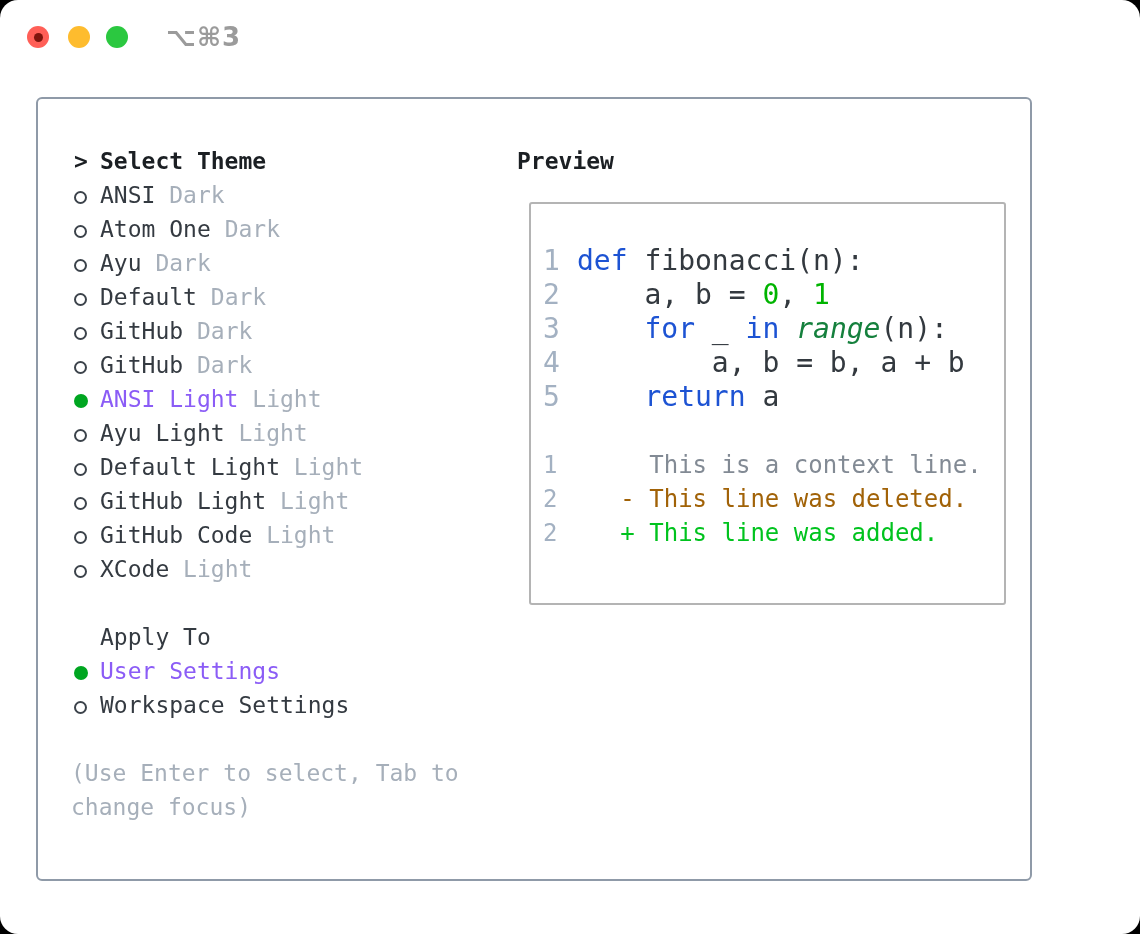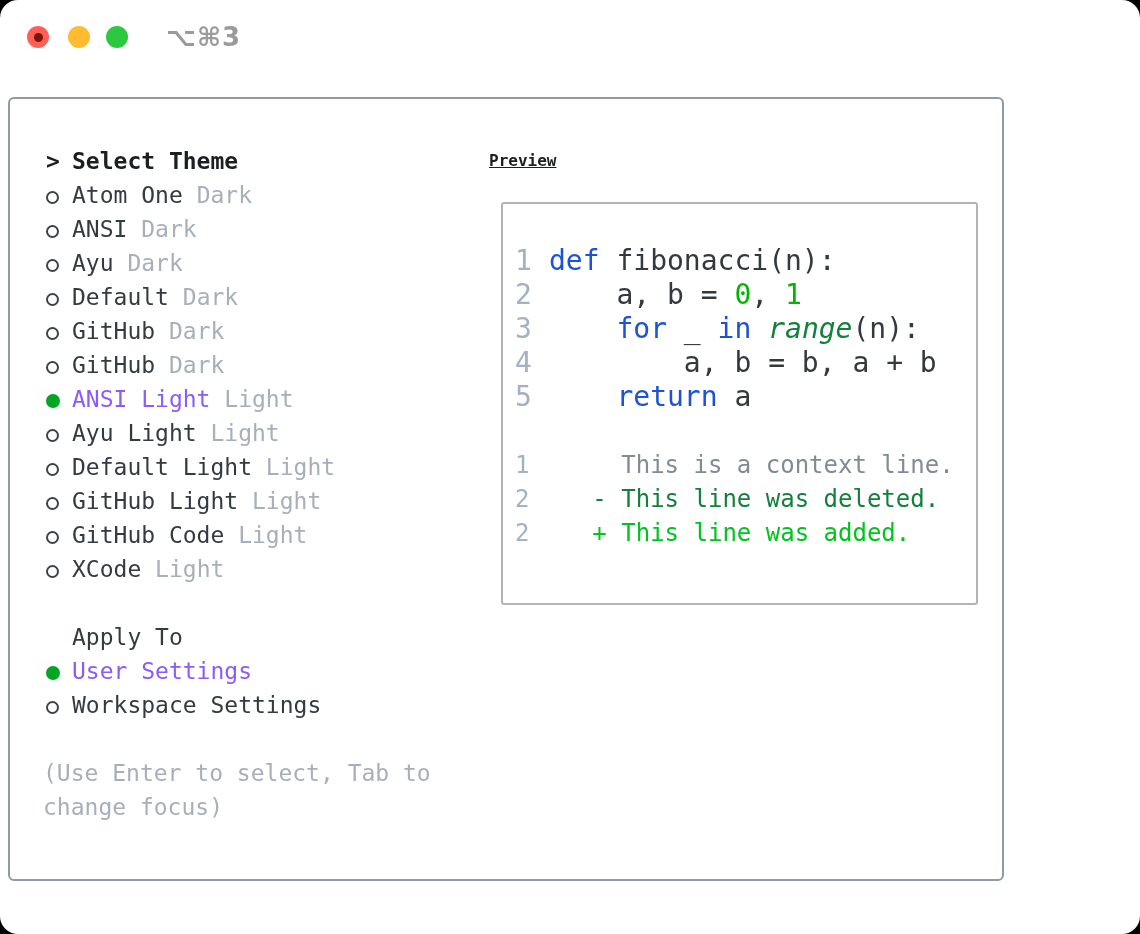--- a/index.html
+++ b/index.html
@@ -17,21 +17,21 @@
   .tl-green{left:106px;background:#2bc840;}
   .tl .dot{position:absolute;left:6.5px;top:6.5px;width:9px;height:9px;border-radius:50%;background:#7e150d;}
   .win-title{
     position:absolute;left:166px;top:22px;height:30px;line-height:30px;
     font-family:"DejaVu Sans","Liberation Sans",sans-serif;
     font-size:26px;font-weight:600;color:#9b9b9b;letter-spacing:1px;
   }
 
   
   .panel{
-    position:absolute;left:8px;top:97px;width:996px;height:784px;box-sizing:border-box;
+    position:absolute;left:36px;top:97px;width:996px;height:784px;box-sizing:border-box;
     border:2px solid #8f9aa8;border-radius:6px;background:#fff;
   }
 
   
   .left-col{position:absolute;left:36px;top:45px;width:440px;font-size:23px;line-height:34px;color:#343a41;}
   .row{height:34px;white-space:pre;}
   .spacer{height:34px;}
   .prefix{display:inline-block;width:26px;}
   .prompt{font-weight:bold;color:#1b1f23;}
   .hdr{font-weight:bold;color:#1b1f23;}
@@ -41,38 +41,38 @@
   }
   .circle.filled{width:14px;height:14px;background:#00a621;border-color:#00a621;}
   .name{color:#343a41;}
   .name.sel{color:#8b5cf6;}
   .variant{color:#a6afba;}
   .hint{color:#a6afba;width:420px;margin-left:-3px;white-space:normal;}
 
   
   .preview-title{
     position:absolute;left:479px;top:45px;height:34px;line-height:34px;
-    font-size:16px;font-weight:bold;color:#1b1f23;text-decoration:underline;
+    font-size:23px;font-weight:bold;color:#1b1f23;
   }
   .preview-box{
     position:absolute;left:491px;top:103px;width:477px;height:403px;box-sizing:border-box;
     border:2px solid #b4b4b4;border-radius:3px;background:#fff;
     padding:40px 0 8px 12px;overflow:hidden;
   }
   .pline{height:34px;line-height:34px;white-space:pre;}
   .pline.code{font-size:28px;}
   .pline.diff{font-size:24px;}
   .pline.blank{font-size:24px;}
   .ln{display:inline-block;width:34px;color:#a3b1c2;}
   .t-plain{color:#33393f;}
   .t-keyword{color:#1d53d3;}
   .t-literal{color:#00b400;}
   .t-builtin{color:#15803d;font-style:italic;}
   .t-context{color:#828a94;}
-  .t-deleted{color:#15803d;margin-top:24px;}
+  .t-deleted{color:#a16207;margin-top:24px;}
   .t-added{color:#00c31e;}
 </style>
 </head>
 <body>
 
 <div class="window">
 
   <div class="titlebar">
     <div class="tl tl-red">
       <div class="dot"></div>
@@ -81,22 +81,22 @@
     <div class="tl tl-green"></div>
     <div class="win-title">⌥⌘3</div>
   </div>
 
   <div class="panel">
 
     <div class="left-col">
       <div class="row"><span class="prefix prompt">&gt;</span><span class="hdr">Select Theme</span></div>
 
       <div>
+          <div class="row"><span class="prefix"><span class="circle"></span></span><span class="name">ANSI</span><span class="variant"> Dark</span></div>
           <div class="row"><span class="prefix"><span class="circle"></span></span><span class="name">Atom One</span><span class="variant"> Dark</span></div>
-          <div class="row"><span class="prefix"><span class="circle"></span></span><span class="name">ANSI</span><span class="variant"> Dark</span></div>
           <div class="row"><span class="prefix"><span class="circle"></span></span><span class="name">Ayu</span><span class="variant"> Dark</span></div>
           <div class="row"><span class="prefix"><span class="circle"></span></span><span class="name">Default</span><span class="variant"> Dark</span></div>
           <div class="row"><span class="prefix"><span class="circle"></span></span><span class="name">GitHub</span><span class="variant"> Dark</span></div>
           <div class="row"><span class="prefix"><span class="circle"></span></span><span class="name">GitHub</span><span class="variant"> Dark</span></div>
           <div class="row"><span class="prefix"><span class="circle filled"></span></span><span class="name sel">ANSI Light</span><span class="variant"> Light</span></div>
           <div class="row"><span class="prefix"><span class="circle"></span></span><span class="name">Ayu Light</span><span class="variant"> Light</span></div>
           <div class="row"><span class="prefix"><span class="circle"></span></span><span class="name">Default Light</span><span class="variant"> Light</span></div>
           <div class="row"><span class="prefix"><span class="circle"></span></span><span class="name">GitHub Light</span><span class="variant"> Light</span></div>
           <div class="row"><span class="prefix"><span class="circle"></span></span><span class="name">GitHub Code</span><span class="variant"> Light</span></div>
           <div class="row"><span class="prefix"><span class="circle"></span></span><span class="name">XCode</span><span class="variant"> Light</span></div>

